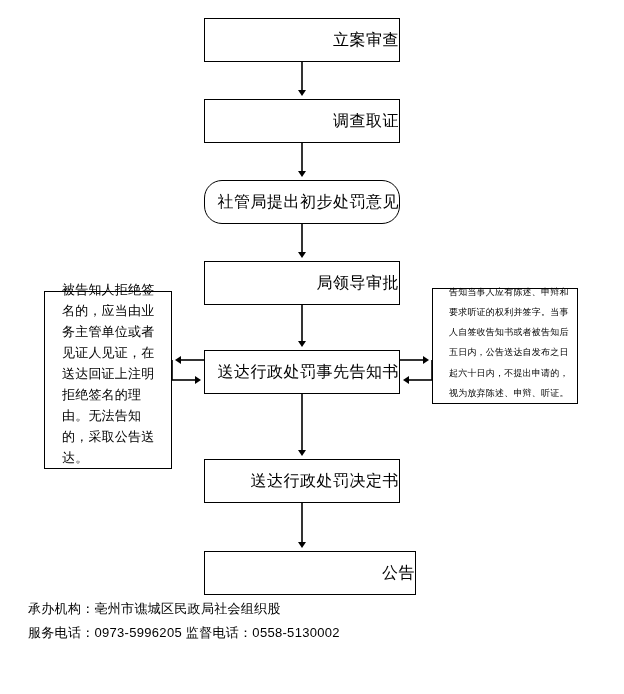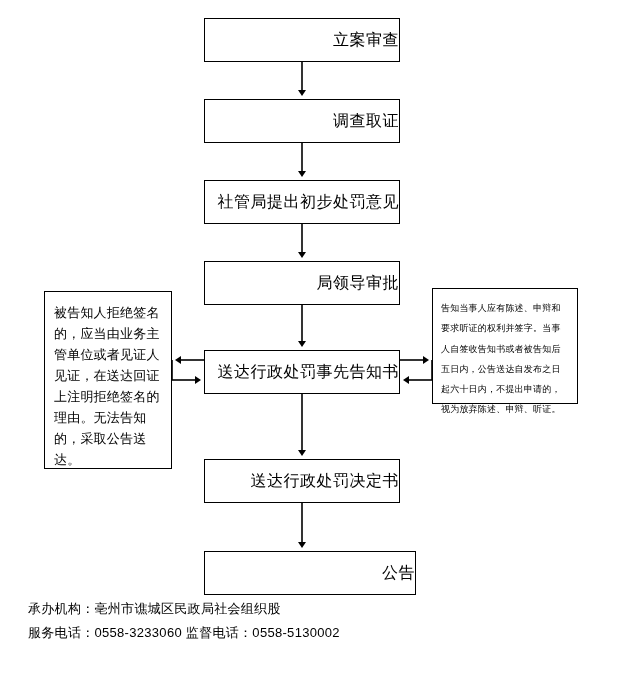--- a/index.html
+++ b/index.html
@@ -32,23 +32,24 @@
     align-items: center;
     justify-content: flex-end;
     text-align: center;
   }
   .node.main {
     font-size: 16px;
     line-height: 1.2;
     letter-spacing: 0.5px;
   }
   .node.side {
-    align-items: flex-start;
+    align-items: flex-end;
     justify-content: flex-start;
     text-align: left;
+    padding-left: 8px;
   }
   .side-text {
     display: block;
     width: 100%;
   }
   .node.side-left .side-text {
     font-size: 13px;
     line-height: 1.62;
     padding: 10px 9px 0 9px;
     letter-spacing: 0.2px;
@@ -118,21 +119,21 @@
   </svg>
 
   <div class="node main" style="left:204px; top:18px; width:196px; height:44px;">
     <span>立案审查</span>
   </div>
 
   <div class="node main" style="left:204px; top:99px; width:196px; height:44px;padding-left:34px;">
     <span>调查取证</span>
   </div>
 
-  <div class="node main" style="left:204px; top:180px; width:196px; height:44px;">
+  <div class="node main" style="left:204px; top:180px; width:196px; height:44px;border-radius:18px;">
     <span>社管局提出初步处罚意见</span>
   </div>
 
   <div class="node main" style="left:204px; top:350px; width:196px; height:44px;">
     <span>送达行政处罚事先告知书</span>
   </div>
 
   <div class="node main" style="left:204px; top:261px; width:196px; height:44px;">
     <span>局领导审批</span>
   </div>
@@ -148,16 +149,16 @@
   <div class="node side side-left" style="left:44px; top:291px; width:128px; height:178px;">
     <span class="side-text">被告知人拒绝签名的，应当由业务主管单位或者见证人见证，在送达回证上注明拒绝签名的理由。无法告知的，采取公告送达。</span>
   </div>
 
   <div class="node side side-right" style="left:432px; top:288px; width:146px; height:116px;">
     <span class="side-text">告知当事人应有陈述、申辩和要求听证的权利并签字。当事人自签收告知书或者被告知后五日内，公告送达自发布之日起六十日内，不提出申请的，视为放弃陈述、申辩、听证。</span>
   </div>
 
   <div class="footer">
     <div>承办机构：亳州市谯城区民政局社会组织股</div>
-    <div>服务电话：0558-3233060  监督电话：0558-5130002</div>
+    <div>服务电话：0973-5996205  监督电话：0558-5130002</div>
   </div>
 
 </div>
 
 </body></html>

